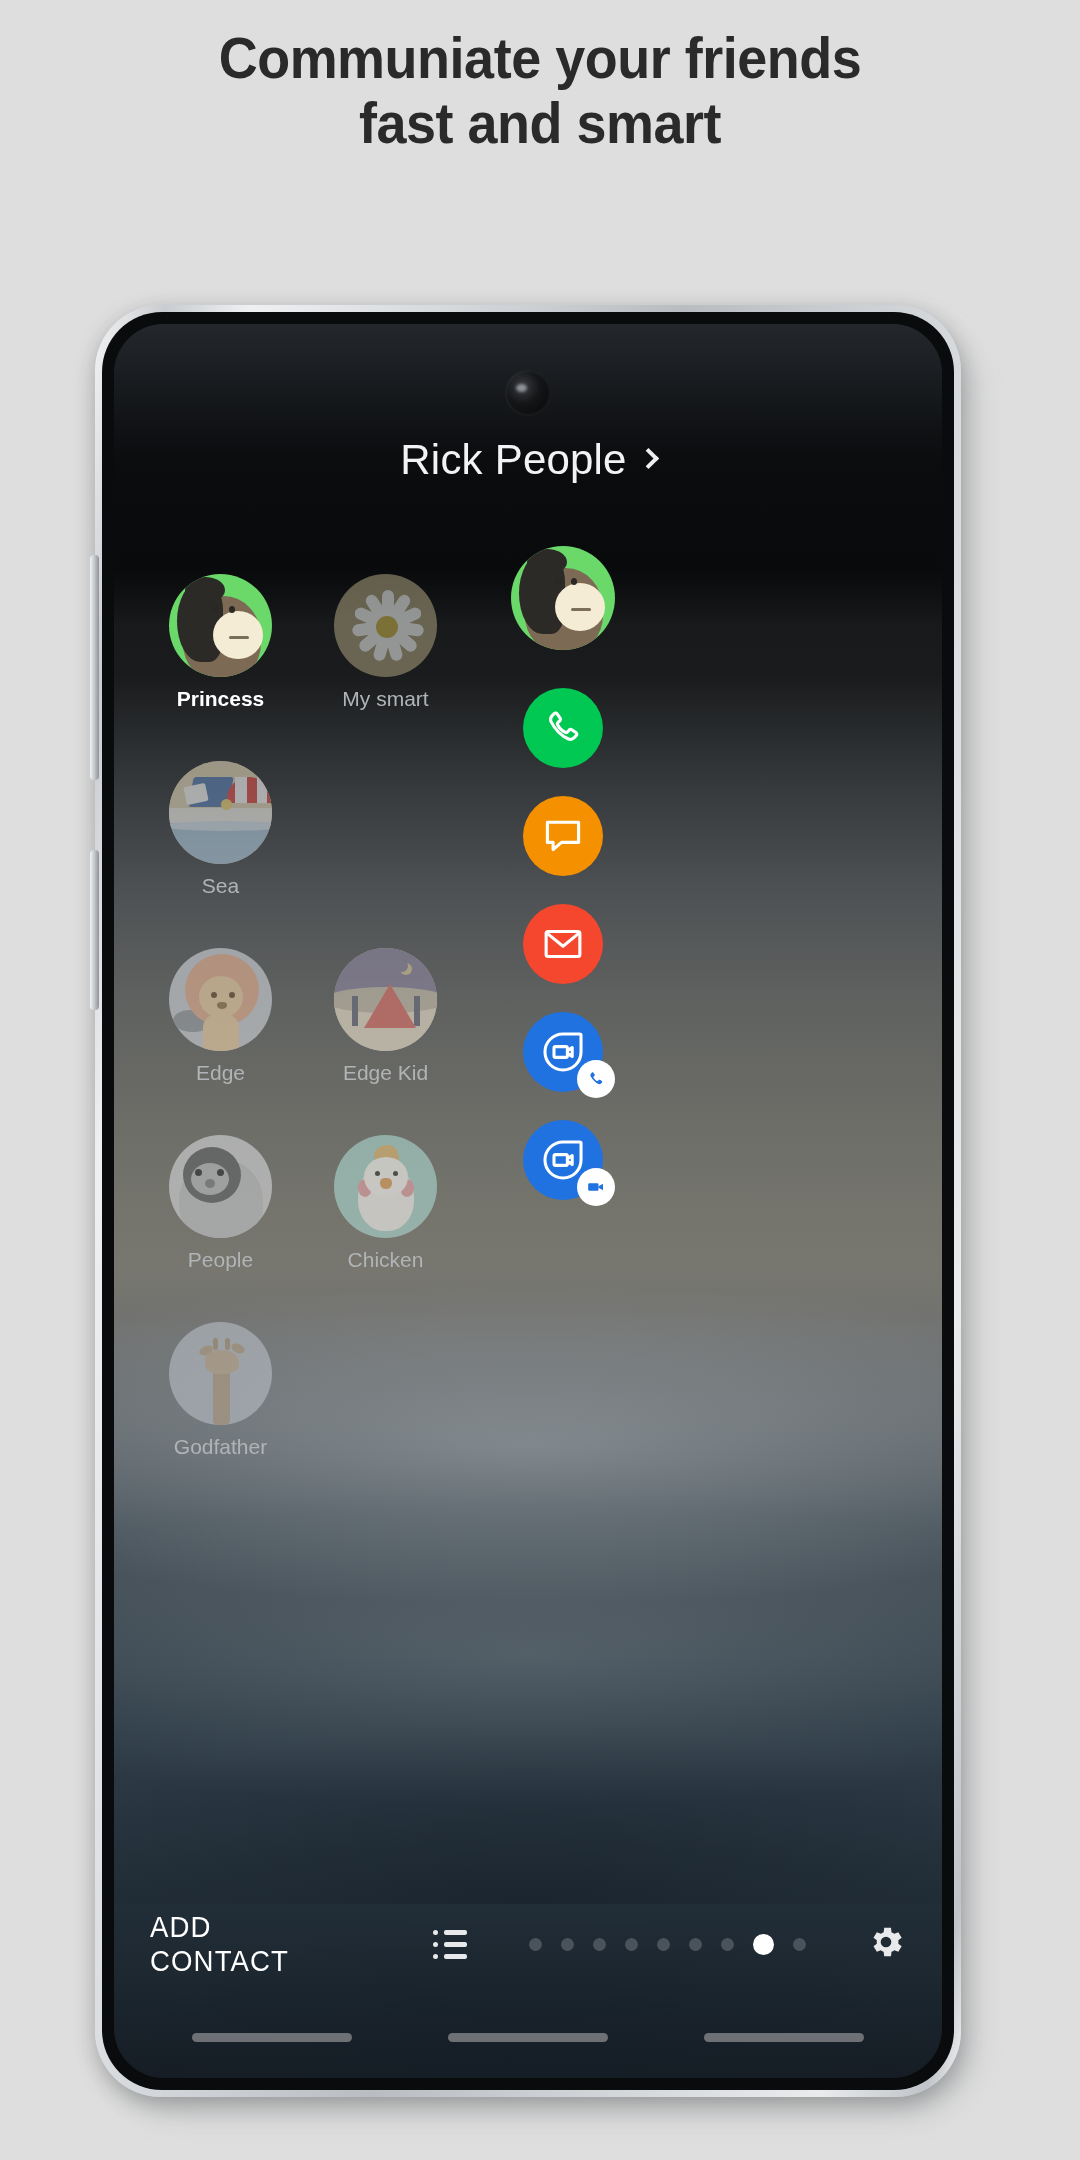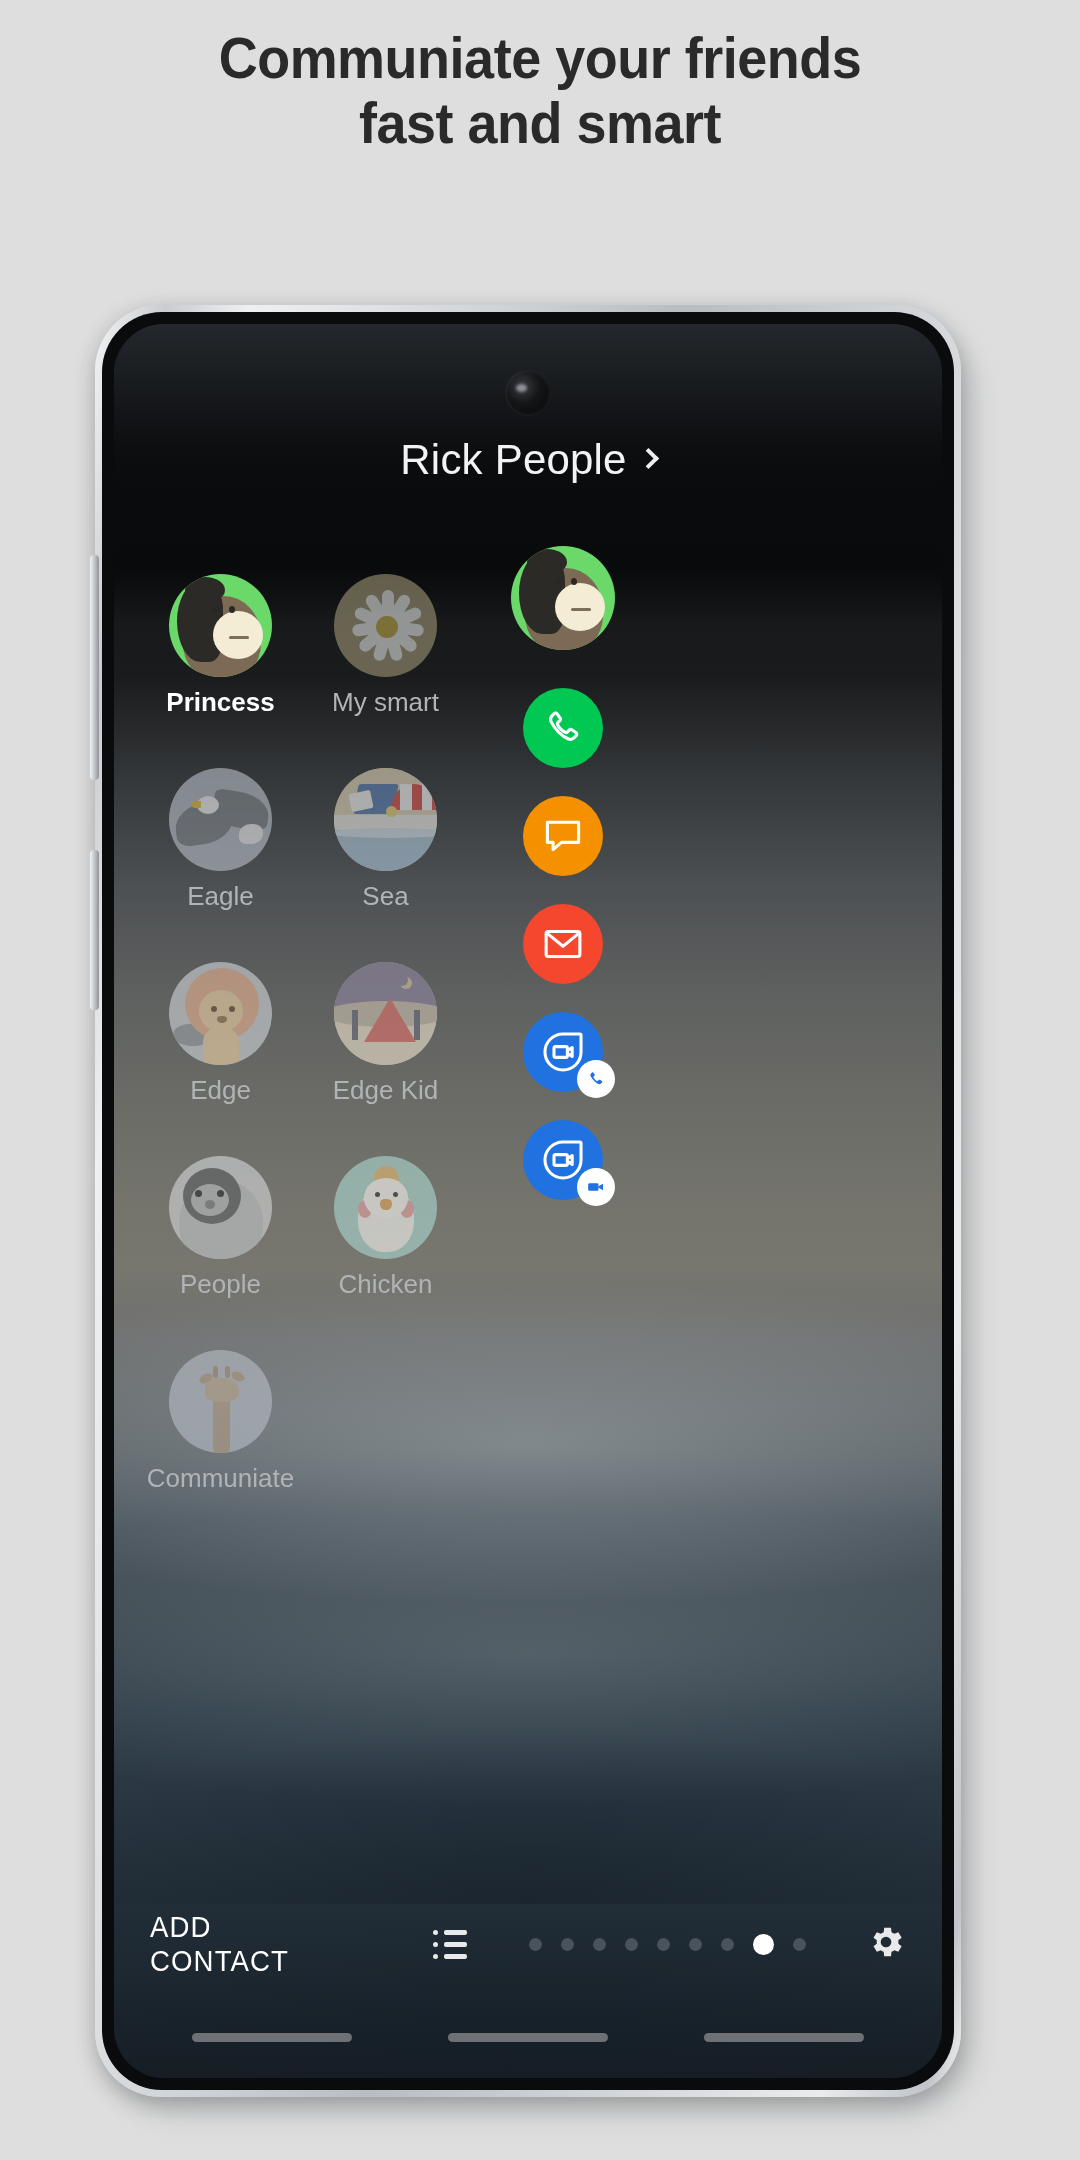--- a/index.html
+++ b/index.html
@@ -169,21 +169,21 @@
     display: flex; flex-direction: column; align-items: center;
   }
   .avatar {
     width: 103px; height: 103px;
     border-radius: 50%;
     position: relative;
     overflow: hidden;
   }
   .contact .name {
     margin-top: 10px;
-    font-size: 26px;
+    font-size: 21px;
     color: #b1b4b6;
     white-space: nowrap;
   }
   .contact.selected .name {
     color: #ffffff;
     font-weight: 700;
   }
   .contact.dim .avatar { opacity: 0.62; }
 
   
@@ -501,30 +501,20 @@
                   <span class="petal" style="transform: rotate(327.273deg);"></span>
                 </div>
                 <div class="core"></div>
             </div>
             <div class="name">My smart</div>
           </div>
         </div>
 
         <div class="grid-row">
           <div class="contact dim">
-            <div class="avatar av-eagle">
-              <div class="wingL"></div>
-                <div class="wingR"></div>
-                <div class="tail"></div>
-              <div class="head"></div>
-                <div class="beak"></div>
-            </div>
-            <div class="name">Eagle</div>
-          </div>
-          <div class="contact dim">
             <div class="avatar av-sea">
               <div class="sky"></div>
                 <div class="sand"></div>
                 <div class="water"></div>
                 <div class="wave"></div>
               <div class="chair"></div>
                 <div class="book"></div>
                 <div class="umb"></div>
                 <div class="ball"></div>
             </div>
@@ -589,21 +579,21 @@
         <div class="grid-row">
           <div class="contact dim">
             <div class="avatar av-giraffe">
               <div class="neck"></div>
                 <div class="earL"></div>
                 <div class="earR"></div>
               <div class="hornL"></div>
                 <div class="hornR"></div>
                 <div class="head"></div>
             </div>
-            <div class="name">Communiate</div>
+            <div class="name">Godfather</div>
           </div>
         </div>
 
       </div>
 
       <div class="action-col">
 
         <div class="big-avatar av-gorilla">
           <div class="body"></div>
             <div class="hair"></div>

